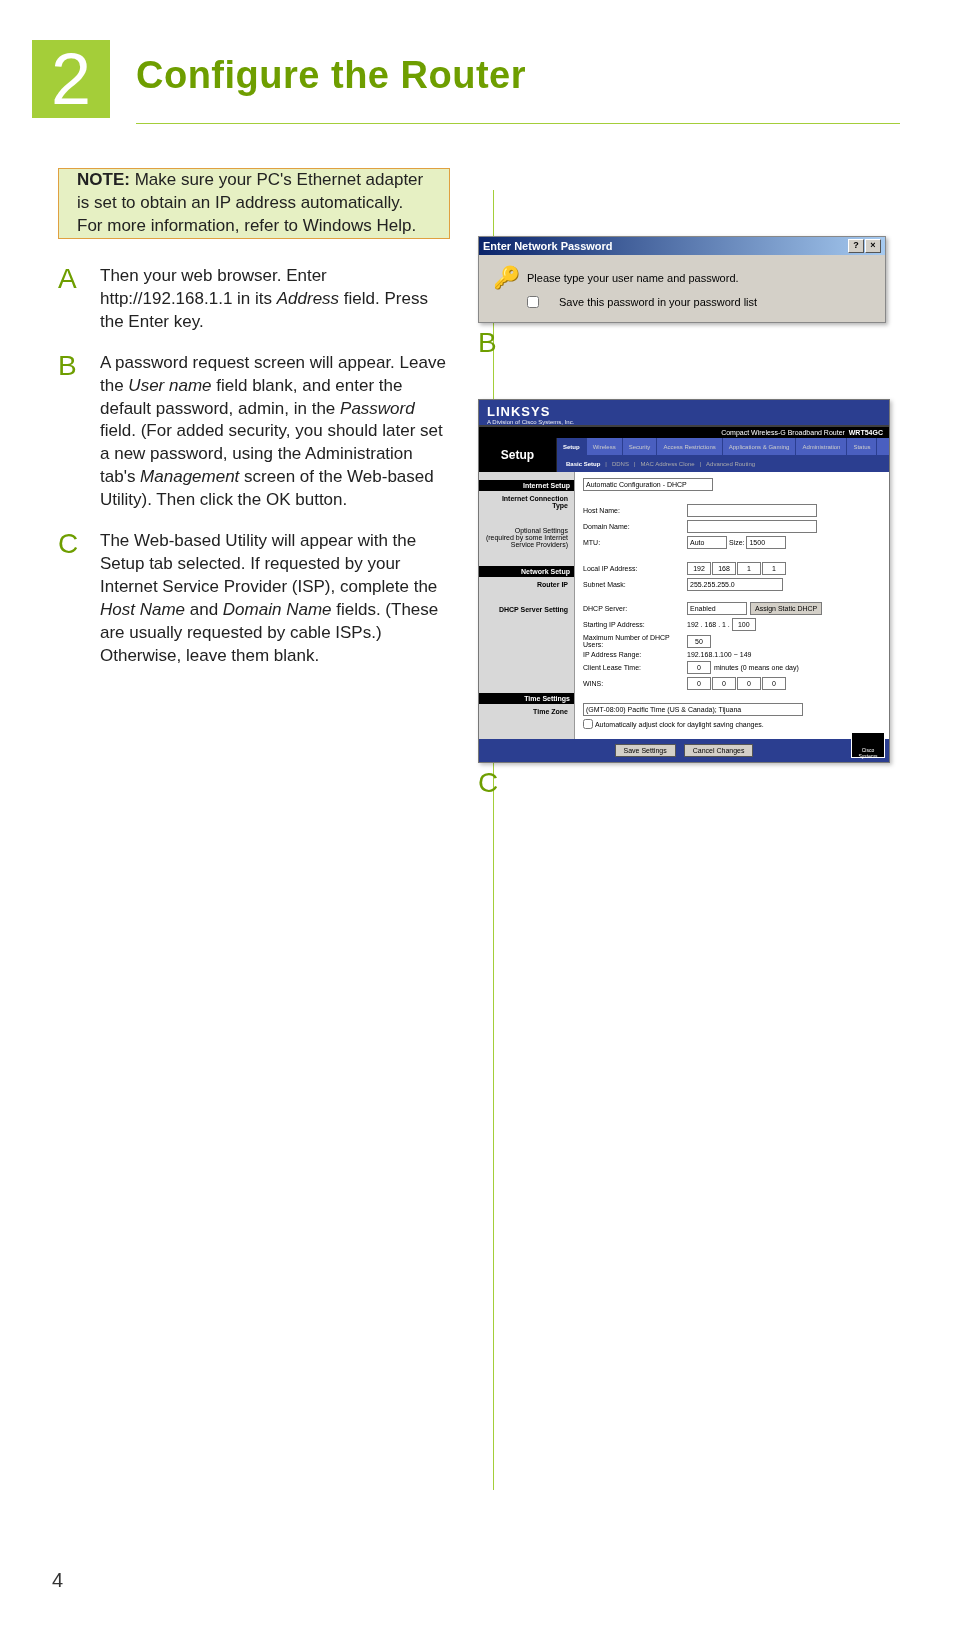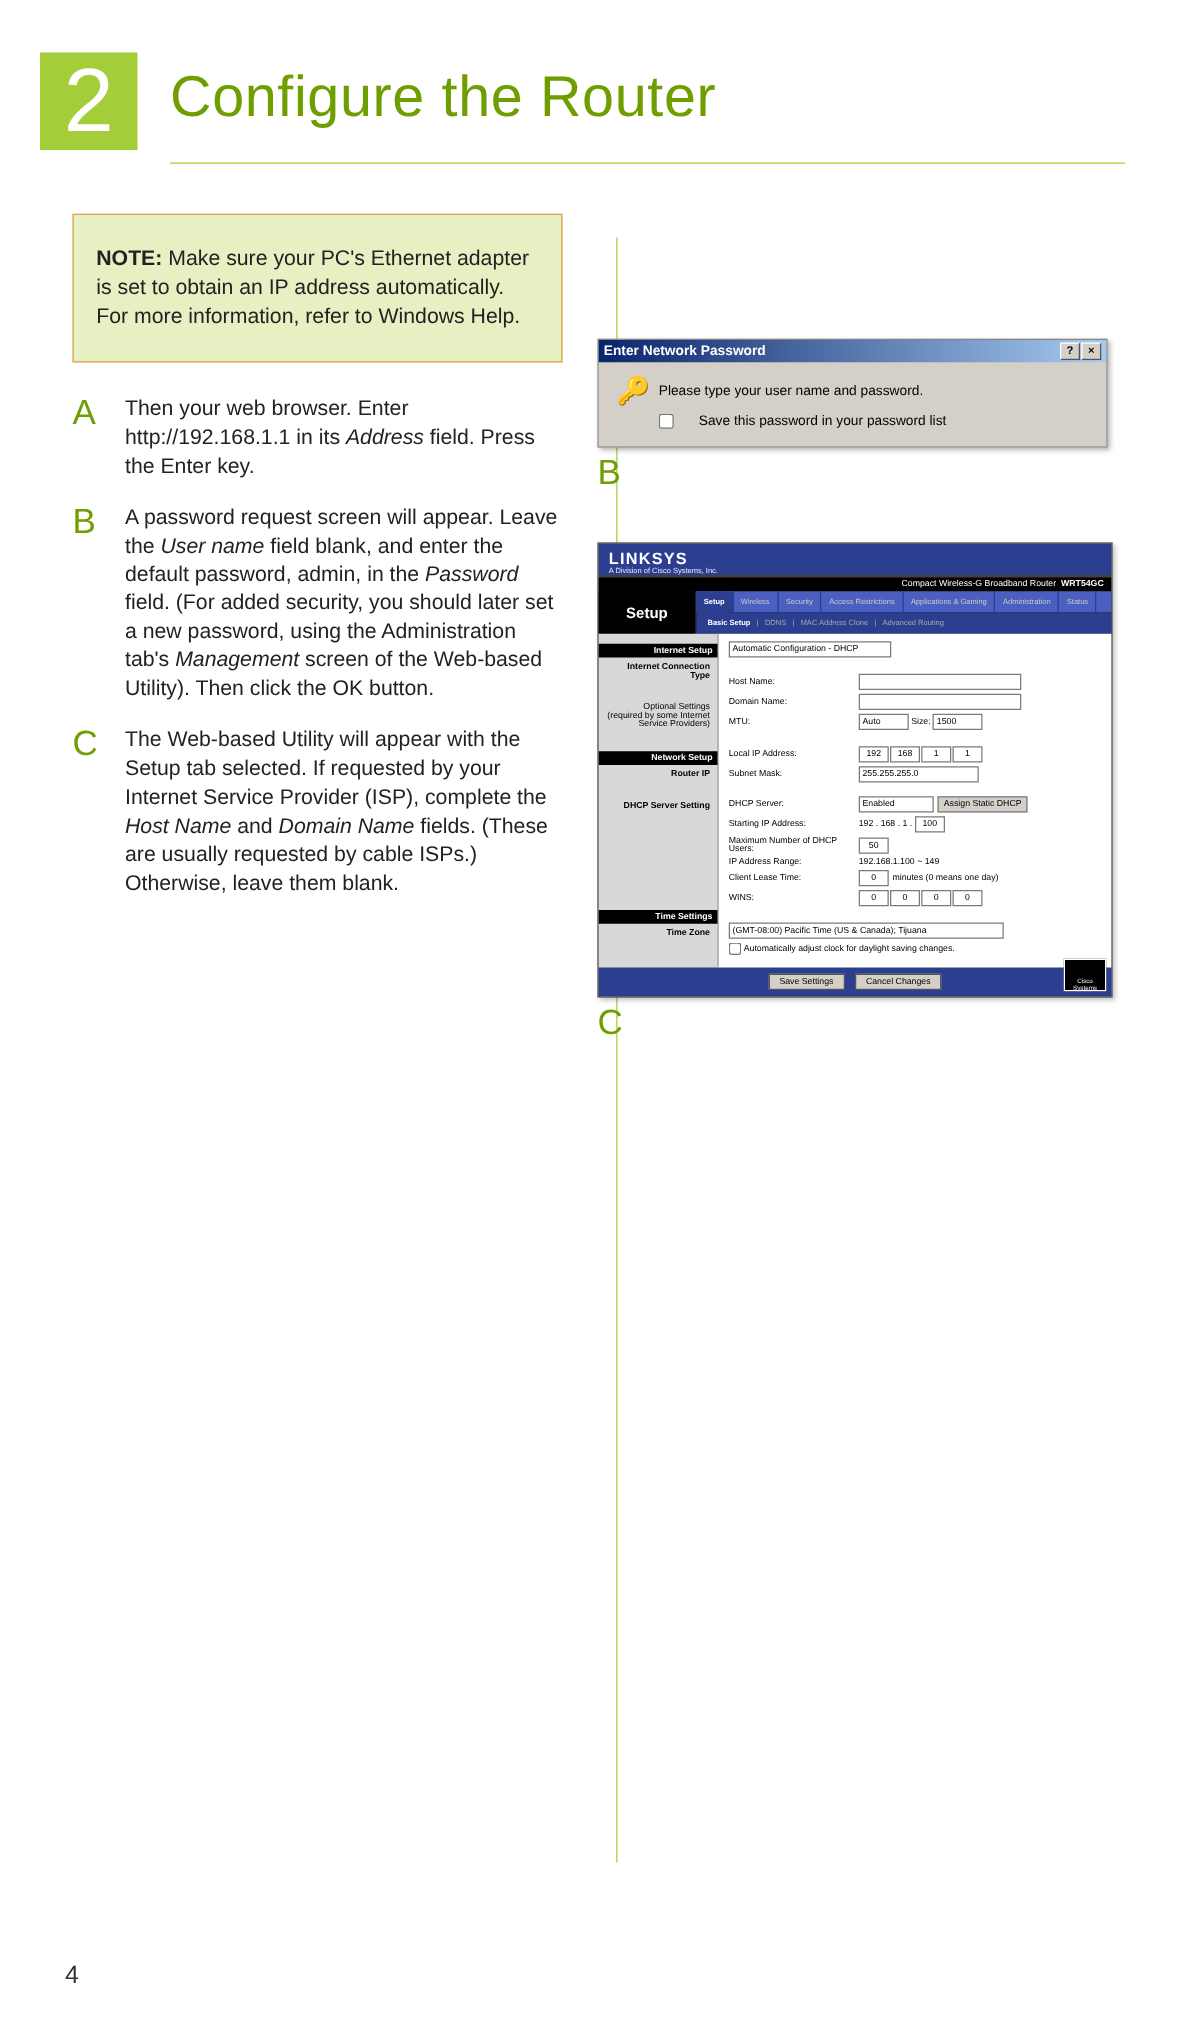--- a/index.html
+++ b/index.html
@@ -30,22 +30,22 @@
     text-align: center;
     position: relative;
     top: -10px;
     left: -18px;
   }
   .title-wrap {
     flex: 1;
     margin-left: 8px;
   }
   .page-title {
-    font-size: 46px;
-    font-weight: 400;
+    font-size: 38px;
+    font-weight: 700;
     color: #6e9e00;
     margin-bottom: 26px;
     letter-spacing: 0.5px;
   }
   .title-rule {
     height: 1px;
     background: #a4ce39;
     width: 100%;
   }
   .content {
@@ -56,21 +56,21 @@
   .left-col {
     width: 400px;
   }
   .right-col {
     width: 420px;
     position: relative;
   }
   .note-box {
     background: #e6f0c3;
     border: 1px solid #e0a040;
-    padding: 24px 18px;
+    padding: 0 18px;
     margin-bottom: 26px;
     margin-left: 8px;
     font-size: 17px;
     line-height: 1.35;
     color: #222;
   }
   .note-box b { font-weight: 700; }
   .step {
     display: flex;
     gap: 18px;
@@ -89,21 +89,21 @@
     font-size: 17px;
     line-height: 1.35;
     color: #222;
   }
   .step-body b { font-weight: 400; }
   .step-body em { font-style: italic; }
   .fig {
     margin-bottom: 40px;
     margin-top: 0;
   }
-  .fig-b { margin-top: 100px; }
+  .fig-b { margin-top: 68px; }
   .fig-c { margin-top: 28px; }
   .fig-label {
     font-size: 28px;
     font-weight: 300;
     color: #6e9e00;
     margin-top: 4px;
   }
   
   .dialog {
     width: 408px;

